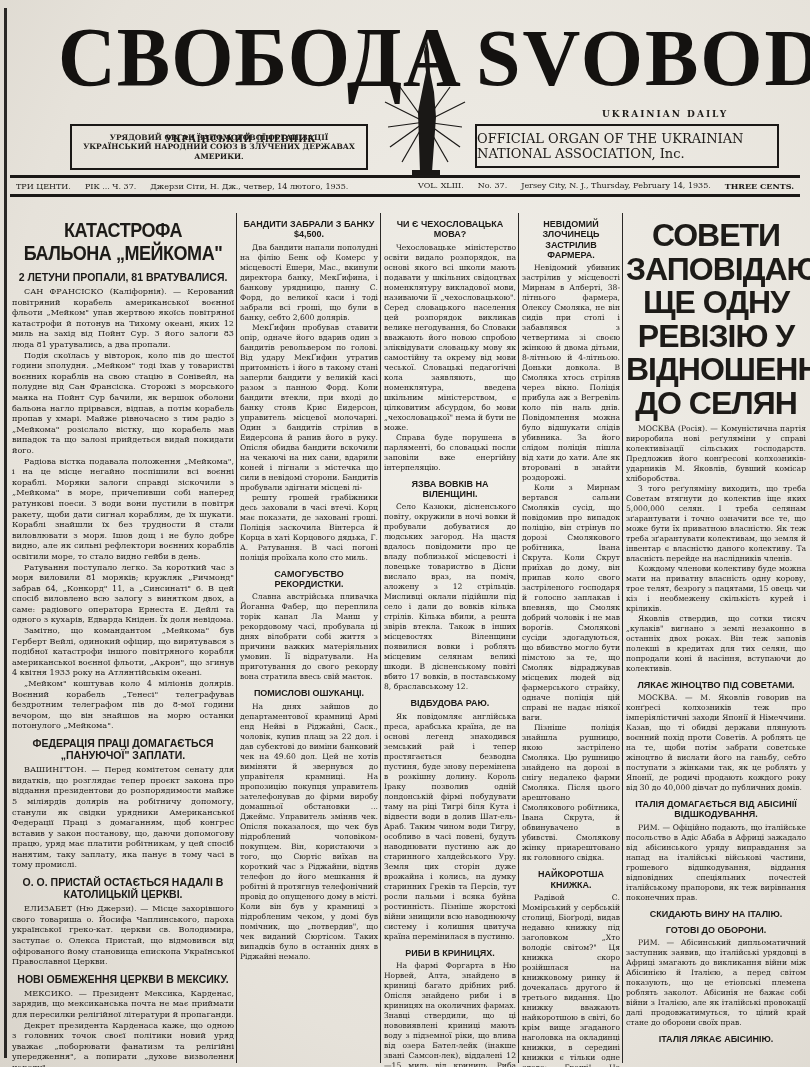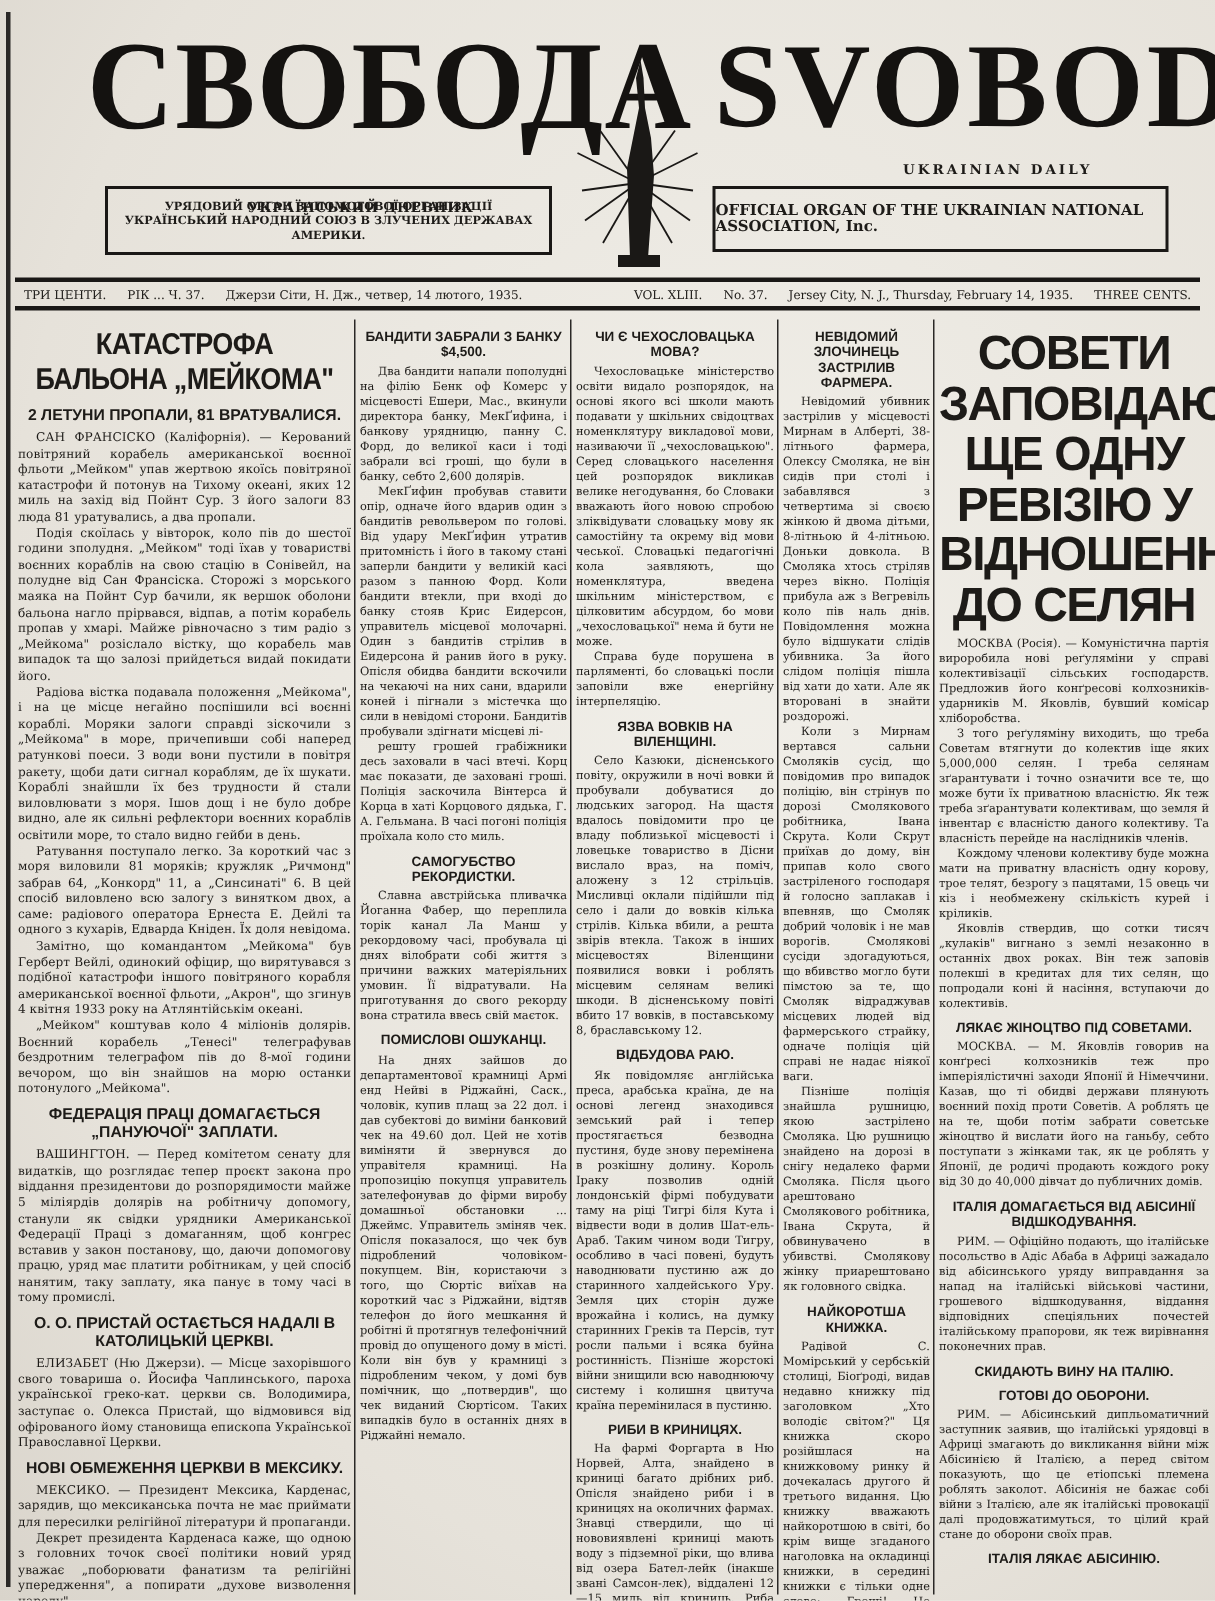--- a/index.html
+++ b/index.html
@@ -11,23 +11,23 @@
   .mast { position:absolute; left:10px; top:0; width:798px; height:150px; }
   .title-cy { position:absolute; left:48px; top:18px; font-family:"Liberation Serif", serif; font-weight:bold;
               font-size:80px; letter-spacing:1px; transform:scaleY(1.05); color:#141210; line-height:1; }
   .title-lat { position:absolute; left:466px; top:18px; font-family:"Liberation Serif", serif; font-weight:bold;
               font-size:80px; letter-spacing:2px; color:#141210; line-height:1; }
   .sub-cy { position:absolute; left:155px; top:106px; font-size:9px; font-weight:bold; letter-spacing:0.5px;margin-top:28px; }
   .sub-lat { position:absolute; left:592px; top:109px; font-size:9px; font-weight:bold; letter-spacing:2px; }
   .box-cy { position:absolute; left:60px; top:124px; width:298px; height:46px; border:2px solid #1a1816;
             display:flex; align-items:center; justify-content:center; text-align:center; font-size:7.5px; font-weight:bold; line-height:1.25; padding:0 6px; box-sizing:border-box; }
   .box-lat { position:absolute; left:465px; top:124px; width:300px; height:40px; border:2px solid #1a1816;
-            display:flex; align-items:center; justify-content:center; font-size:10px; font-weight:bold; }
+            display:flex; align-items:center; justify-content:center; font-size:13px; font-weight:normal; }
   .emblem { position:absolute; left:370px; top:32px; width:90px; height:150px; }
-  .dateline { position:absolute; left:10px; top:185px; width:790px; height:22px; border-top:3px solid #1a1816; border-bottom:3px solid #1a1816;
+  .dateline { position:absolute; left:10px; top:175px; width:790px; height:22px; border-top:3px solid #1a1816; border-bottom:3px solid #1a1816;
               display:flex; align-items:center; justify-content:space-between; font-size:8px; padding:0 6px; box-sizing:border-box; }
   .dateline span { white-space:nowrap; }
   .dl-group { display:flex; gap:14px; }
   .col { position:absolute; top:213px; font-size:8.1px; line-height:10.6px; text-align:justify; }
   .col p { margin:0; text-indent:12px; }
   .col .h { font-family:"Liberation Sans", sans-serif; font-weight:bold; text-align:center; text-indent:0; margin:6px 0 3px; line-height:1.15; }
   .h-big { font-size:20px; letter-spacing:-0.5px; transform:scaleX(0.9); }
   .h-md { font-size:10.5px; }
   .h-sm { font-size:9px; }
   .h-xl { font-size:32px; line-height:1.05 !important; letter-spacing:-1px; }
@@ -73,21 +73,21 @@
   <div class="dateline">
     <div class="dl-group">
       <span>ТРИ ЦЕНТИ.</span>
       <span>РІК ... Ч. 37.</span>
       <span>Джерзи Сіти, Н. Дж., четвер, 14 лютого, 1935.</span>
     </div>
     <div class="dl-group">
       <span>VOL. XLIII.</span>
       <span>No. 37.</span>
       <span>Jersey City, N. J., Thursday, February 14, 1935.</span>
-      <span style="font-weight:normal">THREE CENTS.</span>
+      <span style="font-weight:bold">THREE CENTS.</span>
     </div>
   </div>
 
   <div class="vr" style="left:236px"></div>
   <div class="vr" style="left:380px"></div>
   <div class="vr" style="left:518px"></div>
   <div class="vr" style="left:622px"></div>
 
   <div class="col c1">
     <div class="h h-big">КАТАСТРОФА БАЛЬОНА „МЕЙКОМА"</div>
@@ -105,21 +105,21 @@
     <div class="h h-md">НОВІ ОБМЕЖЕННЯ ЦЕРКВИ В МЕКСИКУ.</div>
     <p>МЕКСИКО. — Президент Мексика, Карденас, зарядив, що мексиканська почта не має приймати для пересилки релігійної літератури й пропаганди.</p>
     <p>Декрет президента Карденаса каже, що одною з головних точок своєї політики новий уряд уважає „поборювати фанатизм та релігійні упередження", а попирати „духове визволення народу".</p>
 
   </div>
 
   <div class="col c2 tiny">
     <div class="h h-sm">БАНДИТИ ЗАБРАЛИ З БАНКУ $4,500.</div>
     <p>Два бандити напали пополудні на філію Бенк оф Комерс у місцевості Ешери, Мас., вкинули директора банку, МекҐифина, і банкову урядницю, панну С. Форд, до великої каси і тоді забрали всі гроші, що були в банку, себто 2,600 долярів.</p>
     <p>МекҐифин пробував ставити опір, одначе його вдарив один з бандитів револьвером по голові. Від удару МекҐифин утратив притомність і його в такому стані заперли бандити у великій касі разом з панною Форд. Коли бандити втекли, при вході до банку стояв Крис Еидерсон, управитель місцевої молочарні. Один з бандитів стрілив в Еидерсона й ранив його в руку. Опісля обидва бандити вскочили на чекаючі на них сани, вдарили коней і пігнали з містечка що сили в невідомі сторони. Бандитів пробували здігнати місцеві лі-</p>
-    <p>решту грошей грабіжники десь заховали в часі втечі. Корц має показати, де заховані гроші. Поліція заскочила Вінтерса й Корца в хаті Корцового дядька, Г. А. Гельмана. В часі погоні поліція проїхала коло сто миль.</p>
+    <p>решту грошей грабіжники десь заховали в часі втечі. Корц має показати, де заховані гроші. Поліція заскочила Вінтерса й Корца в хаті Корцового дядька, Г. А. Ратування. В часі погоні поліція проїхала коло сто миль.</p>
     <div class="h h-sm">САМОГУБСТВО РЕКОРДИСТКИ.</div>
     <p>Славна австрійська пливачка Йоганна Фабер, що переплила торік канал Ла Манш у рекордовому часі, пробувала ці днях вілобрати собі життя з причини важких матеріяльних умовин. Її відратували. На приготування до свого рекорду вона стратила ввесь свій маєток.</p>
     <div class="h h-sm">ПОМИСЛОВІ ОШУКАНЦІ.</div>
     <p>На днях зайшов до департаментової крамниці Армі енд Нейві в Ріджайні, Саск., чоловік, купив плащ за 22 дол. і дав субектові до виміни банковий чек на 49.60 дол. Цей не хотів виміняти й звернувся до управітеля крамниці. На пропозицію покупця управитель зателефонував до фірми виробу домашньої обстановки ... Джеймс. Управитель зміняв чек. Опісля показалося, що чек був підроблений чоловіком-покупцем. Він, користаючи з того, що Сюртіс виїхав на короткий час з Ріджайни, відтяв телефон до його мешкання й робітні й протягнув телефонічний провід до опущеного дому в місті. Коли він був у крамниці з підробленим чеком, у домі був помічник, що „потвердив", що чек виданий Сюртісом. Таких випадків було в останніх днях в Ріджайні немало.</p>
   </div>
 
   <div class="col c3 tiny">
     <div class="h h-sm">ЧИ Є ЧЕХОСЛОВАЦЬКА МОВА?</div>
     <p>Чехословацьке міністерство освіти видало розпорядок, на основі якого всі школи мають подавати у шкільних свідоцтвах номенклятуру викладової мови, називаючи її „чехословацькою". Серед словацького населення цей розпорядок викликав велике негодування, бо Словаки вважають його новою спробою зліквідувати словацьку мову як самостійну та окрему від мови чеської. Словацькі педагогічні кола заявляють, що номенклятура, введена шкільним міністерством, є цілковитим абсурдом, бо мови „чехословацької" нема й бути не може.</p>
     <p>Справа буде порушена в парляменті, бо словацькі посли заповіли вже енергійну інтерпеляцію.</p>

